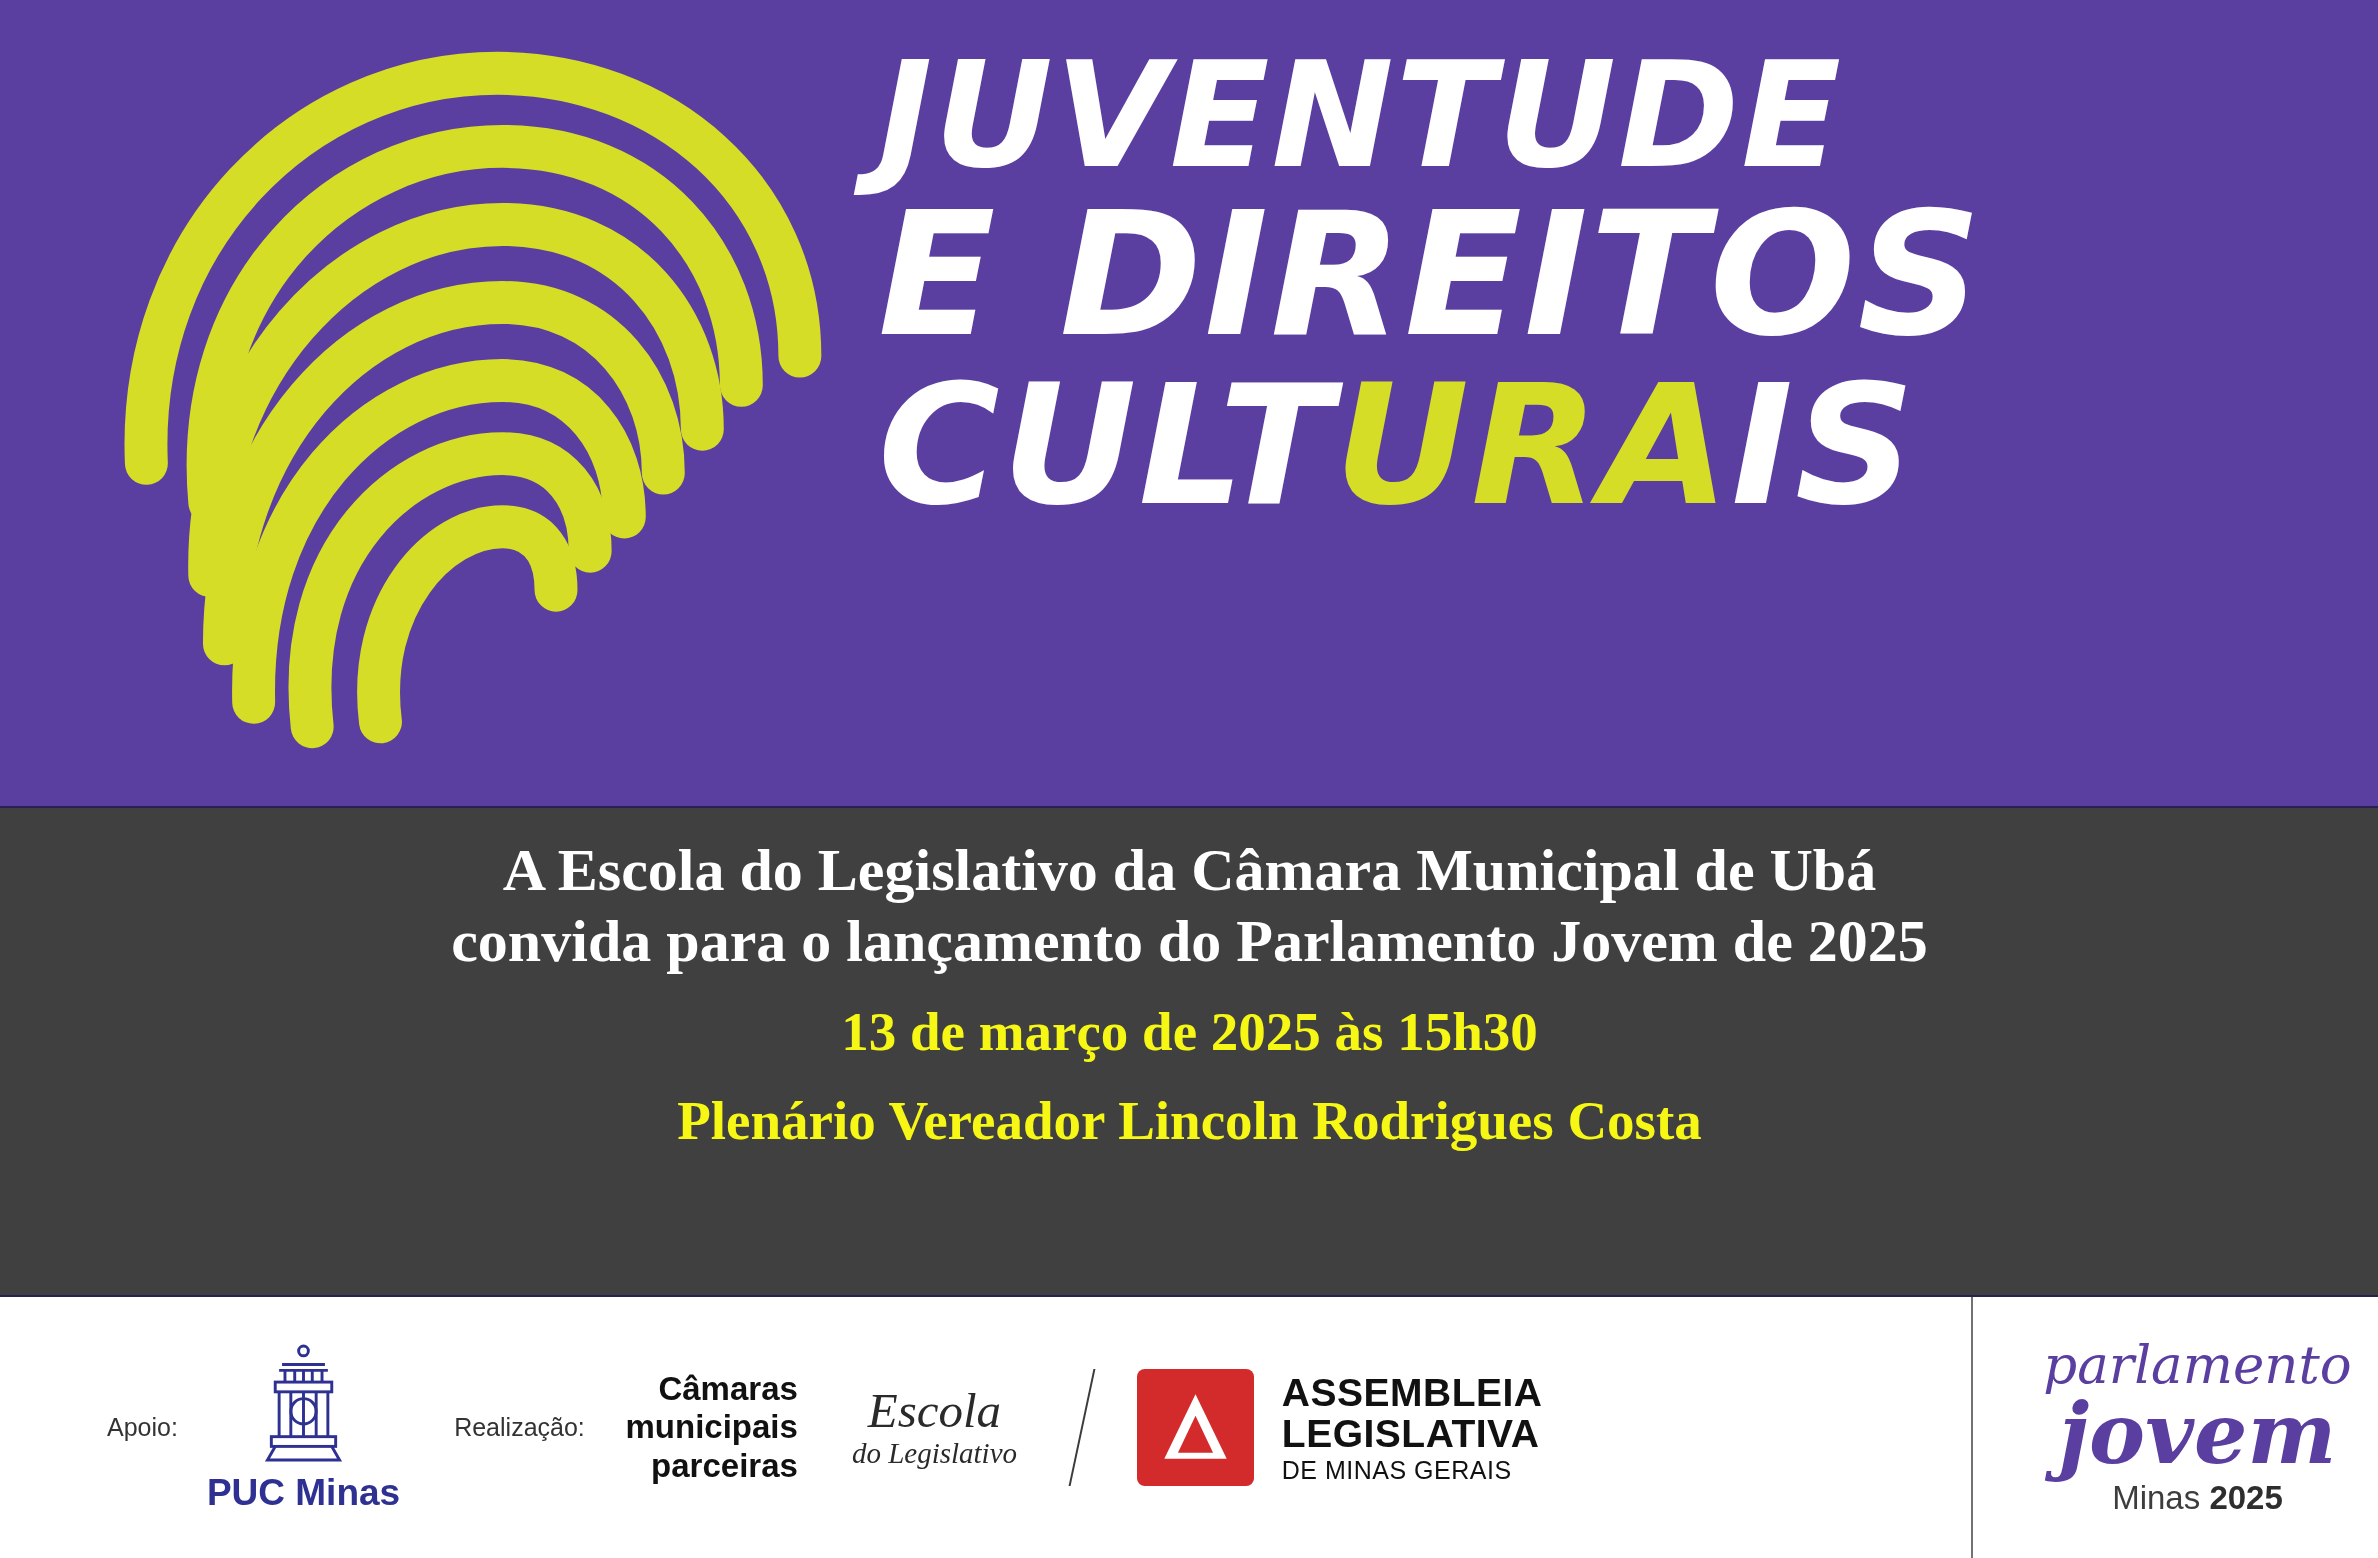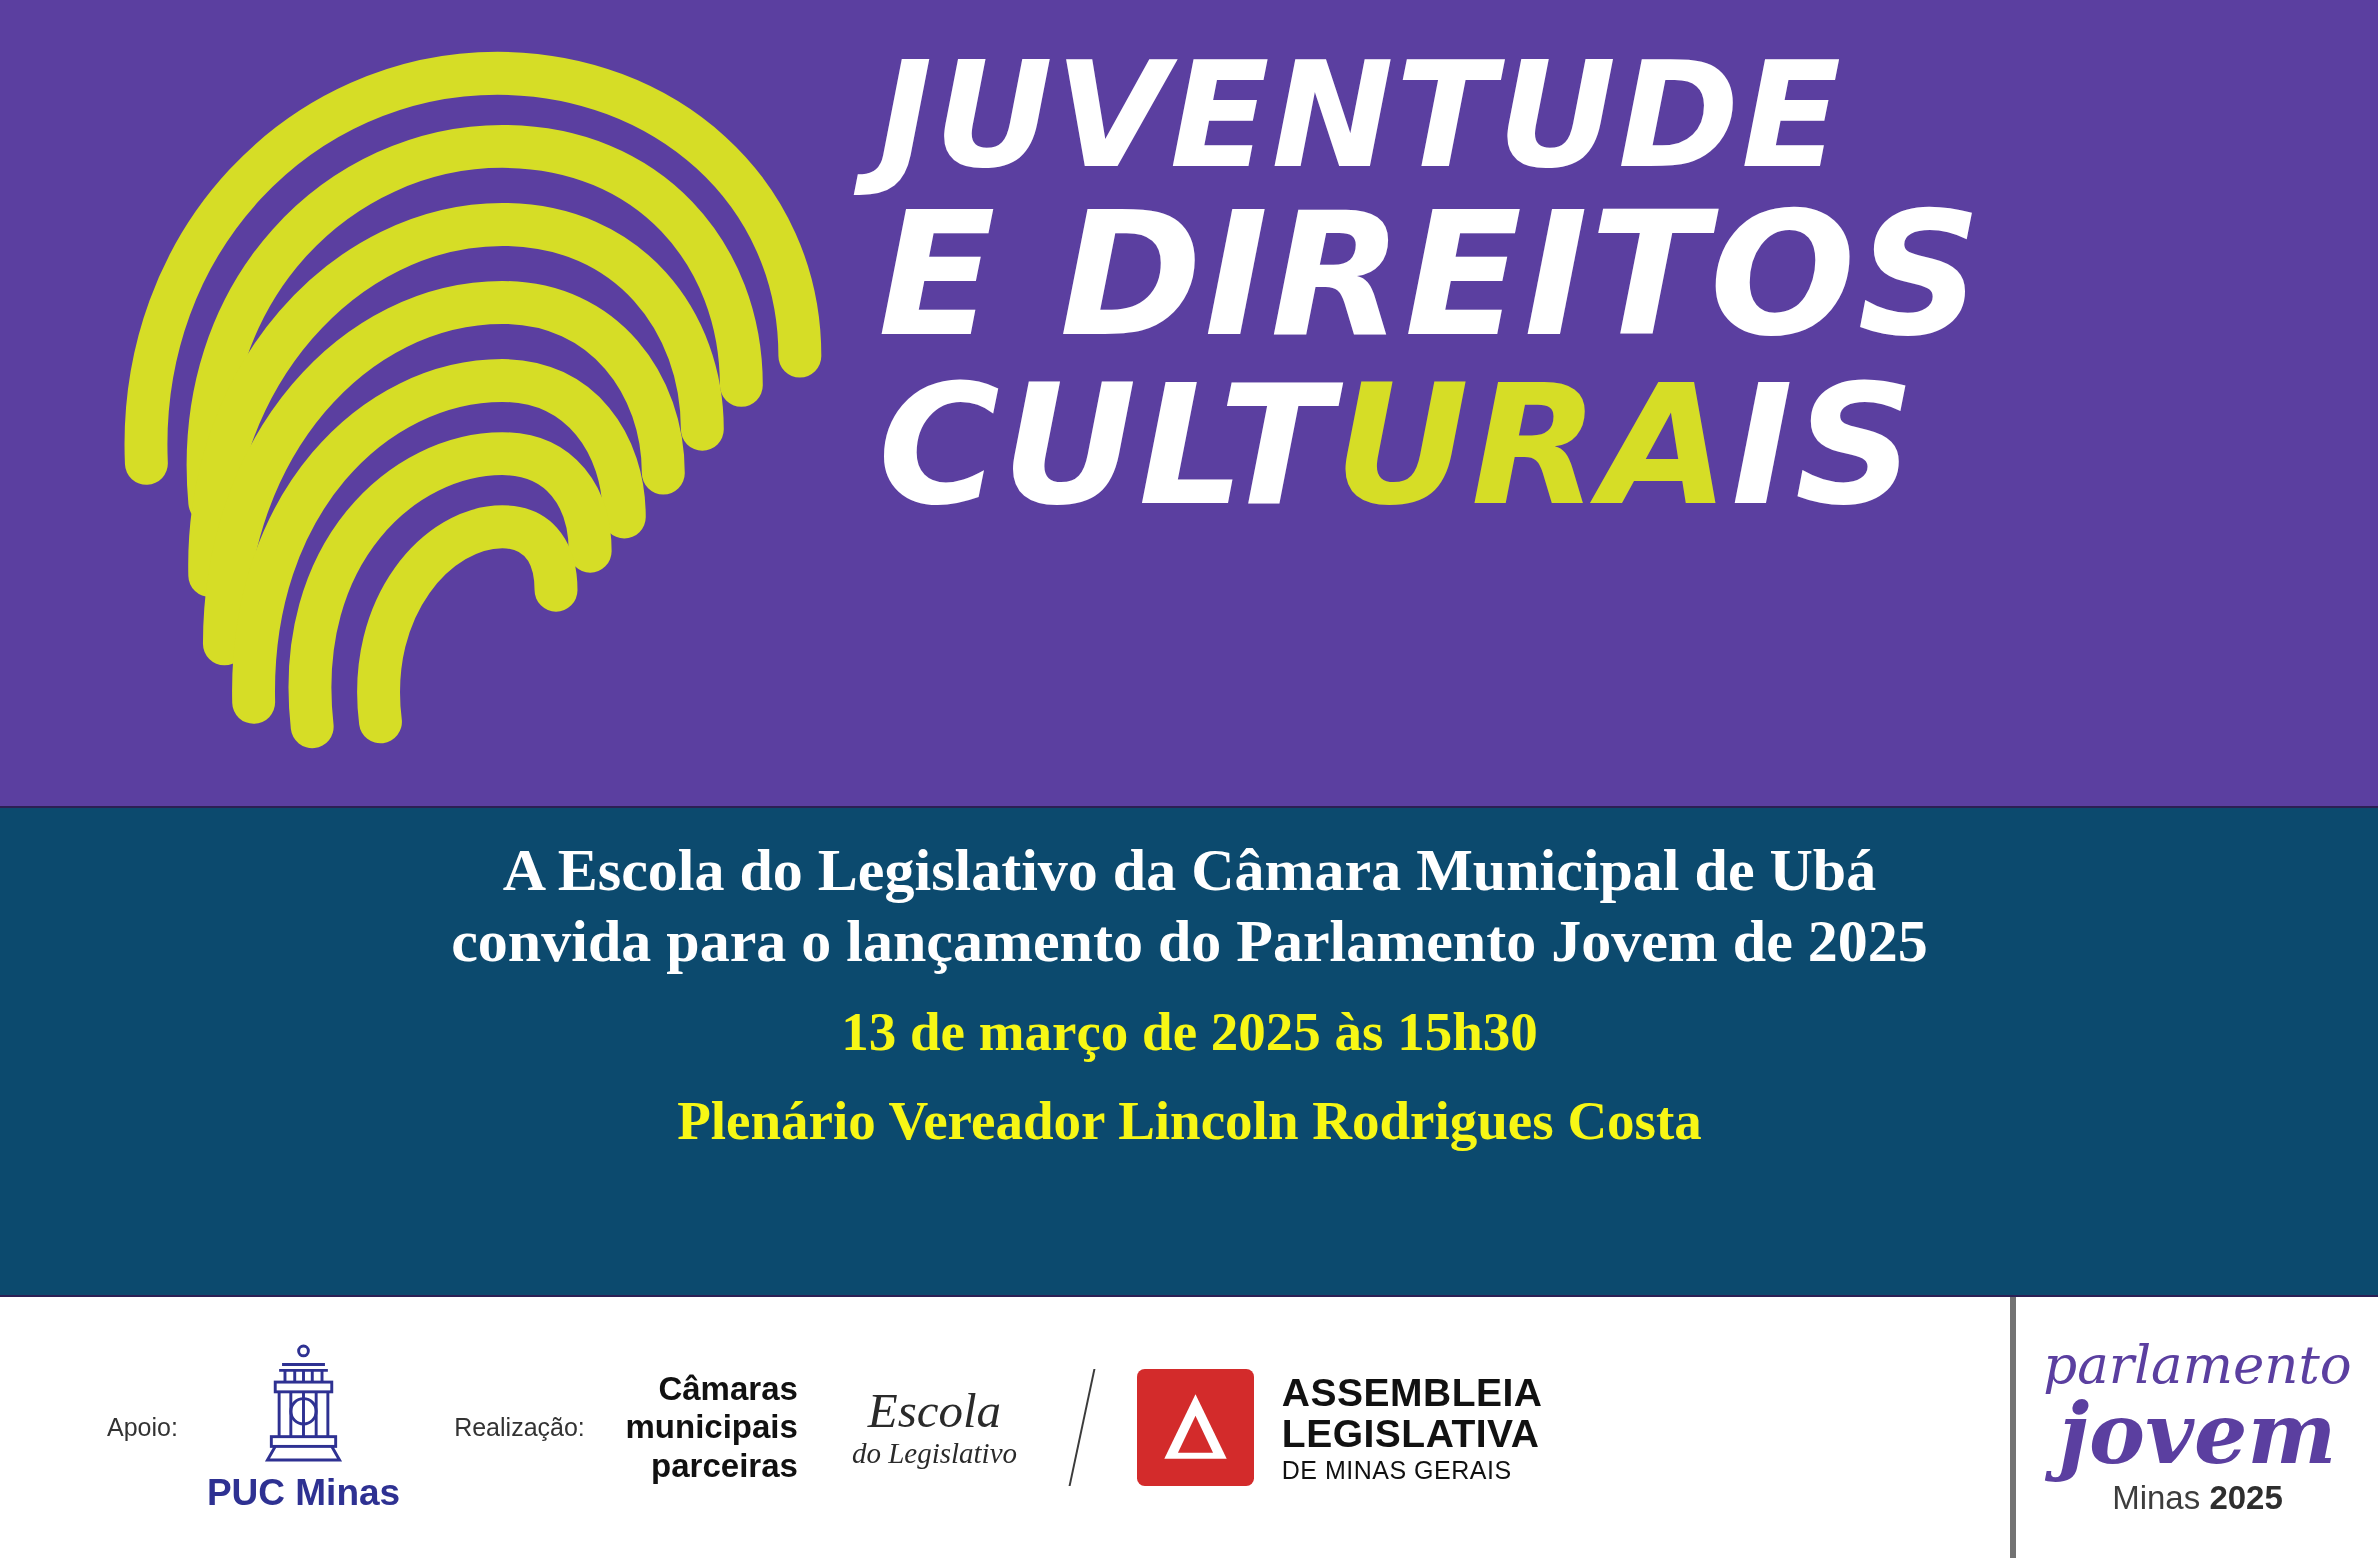--- a/index.html
+++ b/index.html
@@ -65,21 +65,21 @@
   .title-line-3 {
     font-size: 166px;
     margin-top: 5.9px;
   }
   .accent {
     color: #d6dd26;
   }
 
   
   .info {
-    background: #0c4a6e;
+    background: #404040;
     flex: 1;
     padding: 27px 59px 9.8px 59px;
     text-align: center;
     border-bottom: 2.9px solid #2c1f54;
   }
   .info-main {
     font-family: "Liberation Serif", serif;
     font-weight: bold;
     color: #ffffff;
     font-size: 60px;
@@ -103,25 +103,26 @@
   }
   .footer-left {
     flex: 1;
     display: flex;
     align-items: center;
     padding-left: 107px;
     gap: 29px;
   }
   .footer-right {
     width: 363px;
-    border-left: 6px solid #737373;
+    border-left: 2px solid #737373;
     display: flex;
     align-items: center;
     justify-content: center;
     background: #ffffff;
+    padding-left: 43px;
   }
 
   .lbl {
     font-family: "Liberation Sans", sans-serif;
     font-size: 25px;
     color: #333333;
   }
 
   
   .puc {

